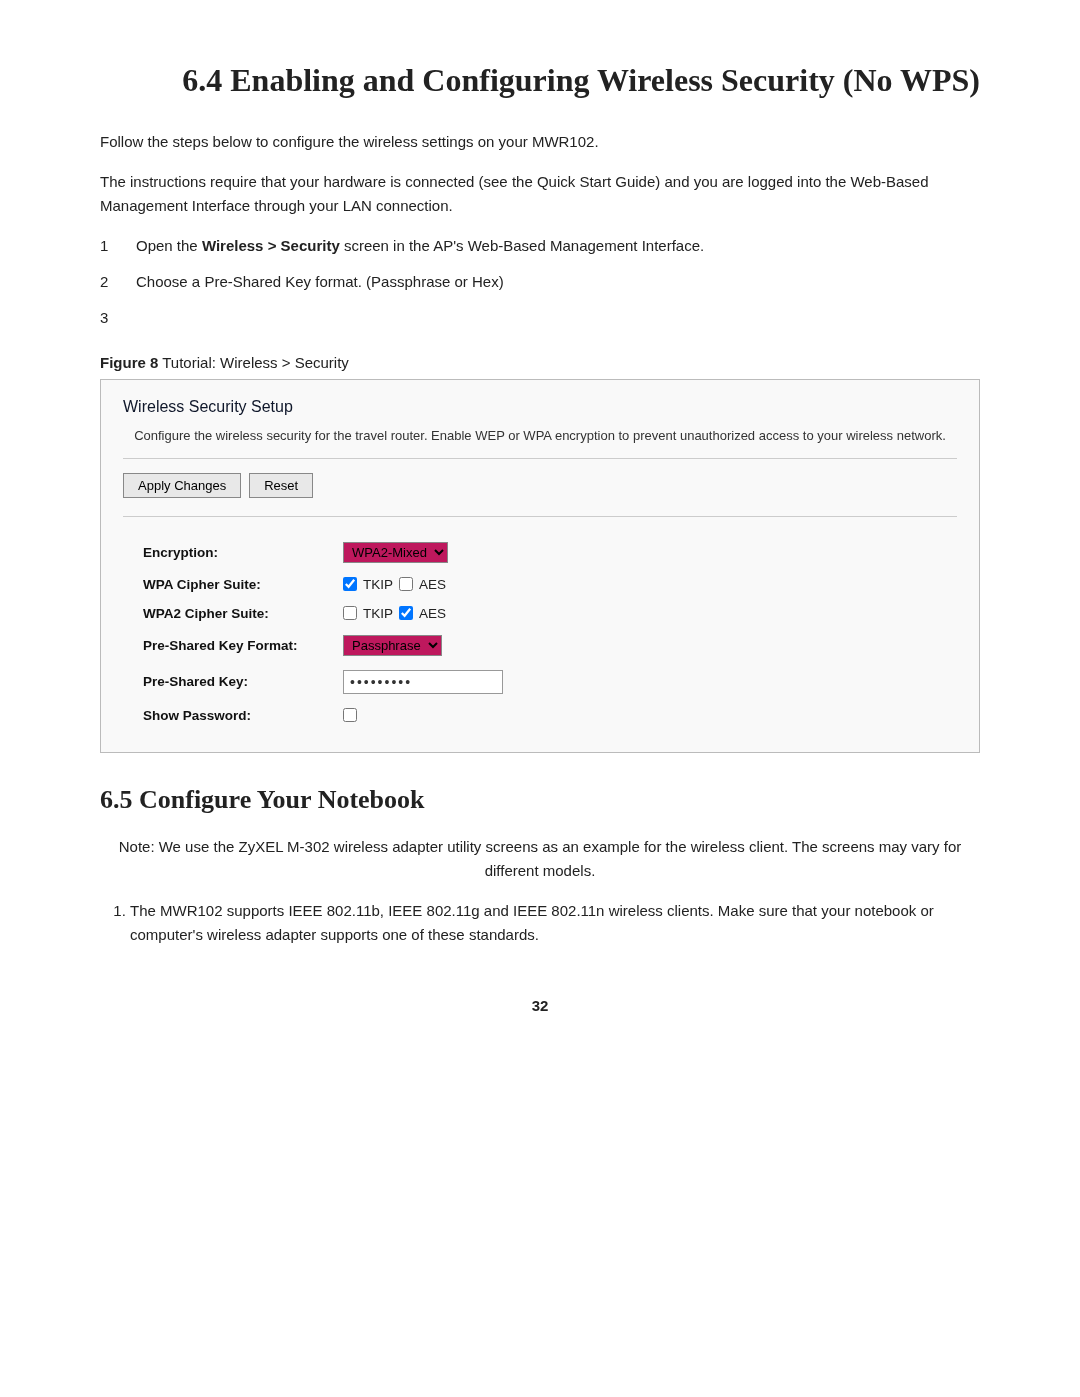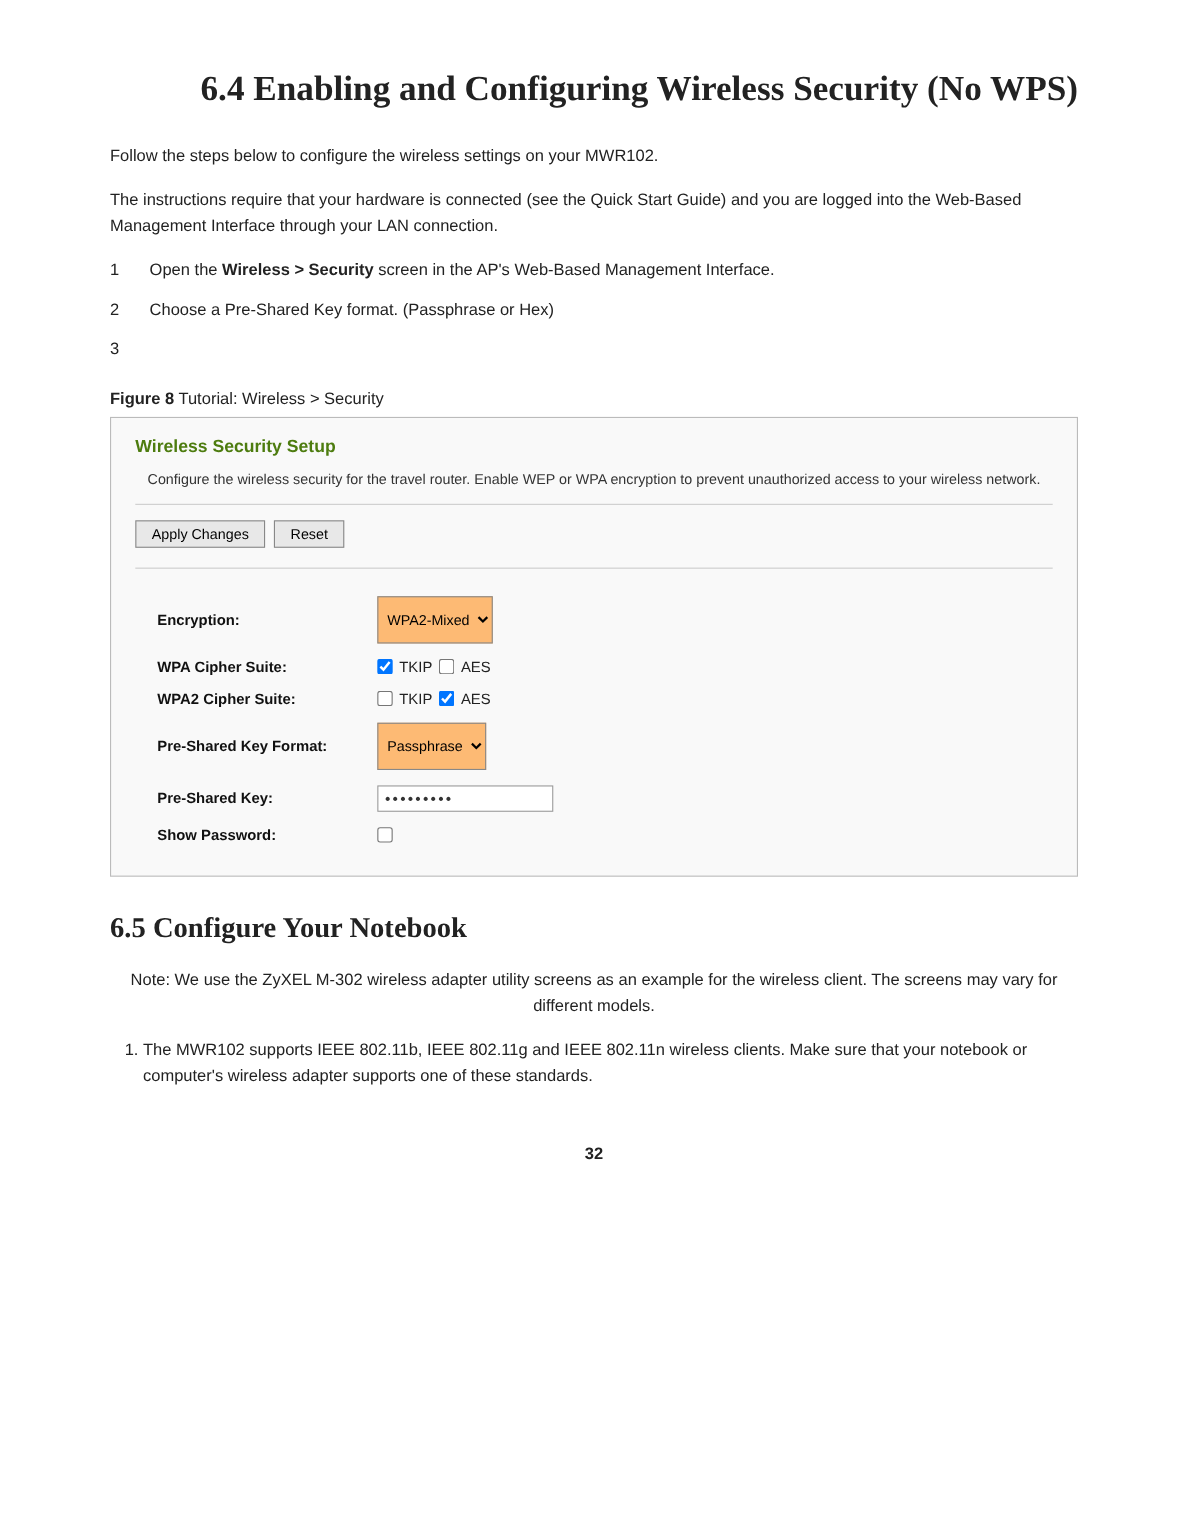--- a/index.html
+++ b/index.html
@@ -47,22 +47,22 @@
       font-weight: bold;
     }
     
     .wss-box {
       border: 1px solid #bbb;
       background: #f9f9f9;
       padding: 18px 22px 22px 22px;
       margin-bottom: 32px;
     }
     .wss-title {
-      color: #4d7c0f;
-      font-weight: bold;
+      color: #0f172a;
+      font-weight: normal;
       font-size: 16px;
       margin-bottom: 10px;
       font-family: Arial, sans-serif;
     }
     .wss-desc {
       font-size: 13px;
       color: #333;
       margin-bottom: 12px;
       line-height: 1.5;
       text-align: center;
@@ -106,23 +106,23 @@
     .wss-value {
       padding: 7px 0;
       font-size: 13.5px;
       align-self: center;
       display: flex;
       align-items: center;
       gap: 8px;
     }
     .wss-select {
       font-size: 13px;
-      padding: 12px 4px;
+      padding: 1px 4px;
       border: 1px solid #888;
-      background: #fdba74;
+      background: #be185d;
     }
     .wss-checkbox {
       width: 14px;
       height: 14px;
       margin-right: 3px;
     }
     .wss-password-input {
       border: 1px solid #999;
       padding: 3px 6px;
       font-size: 14px;

